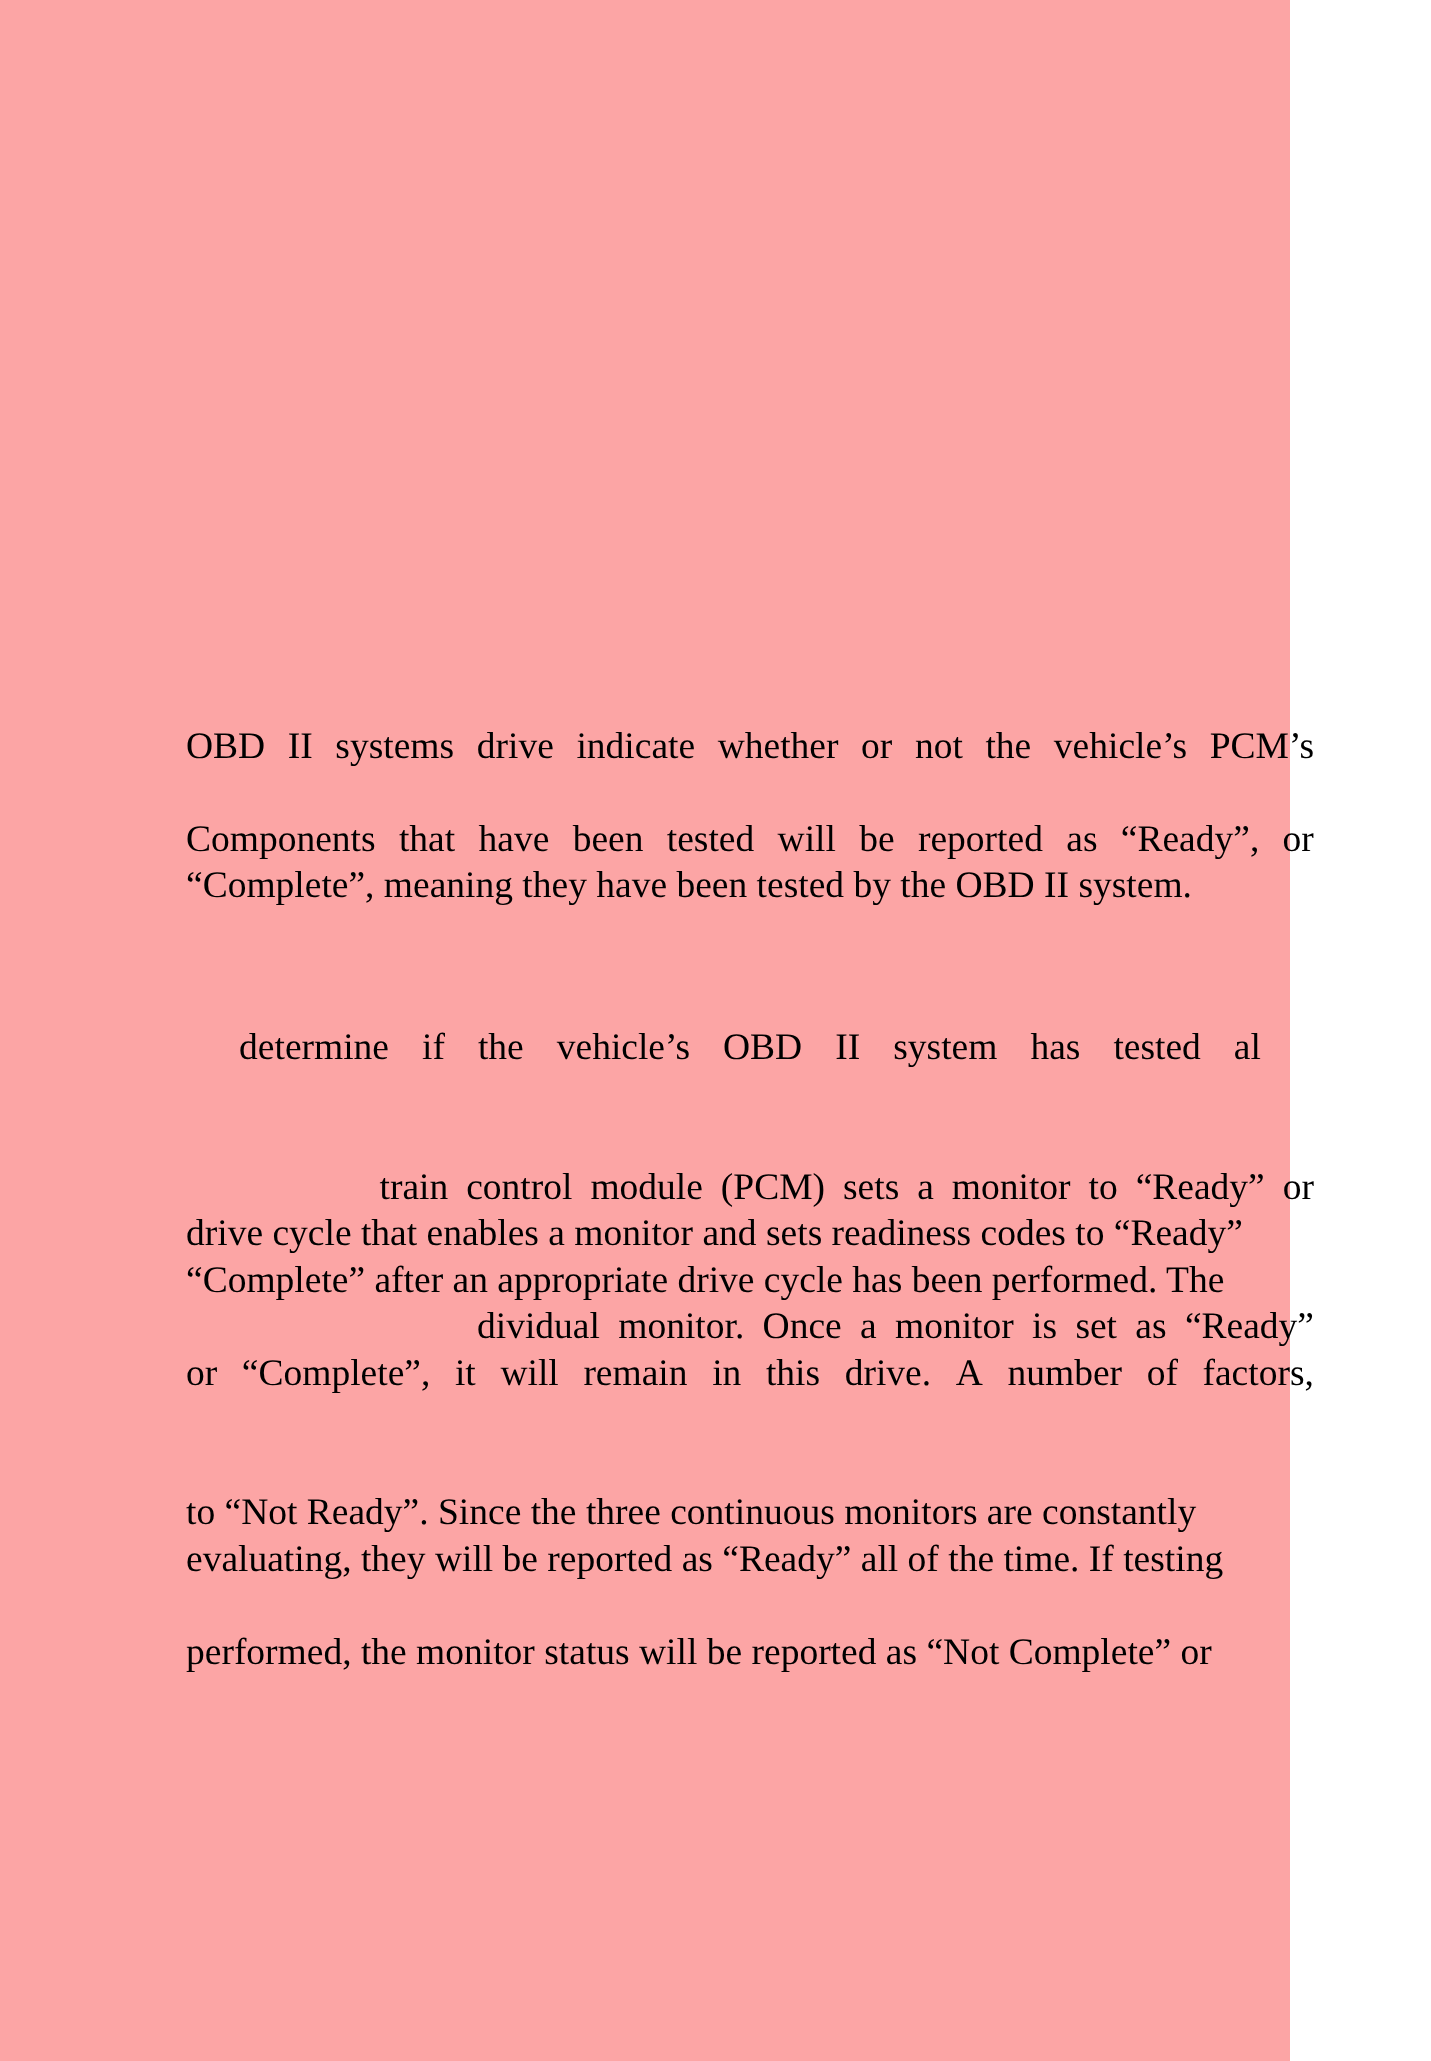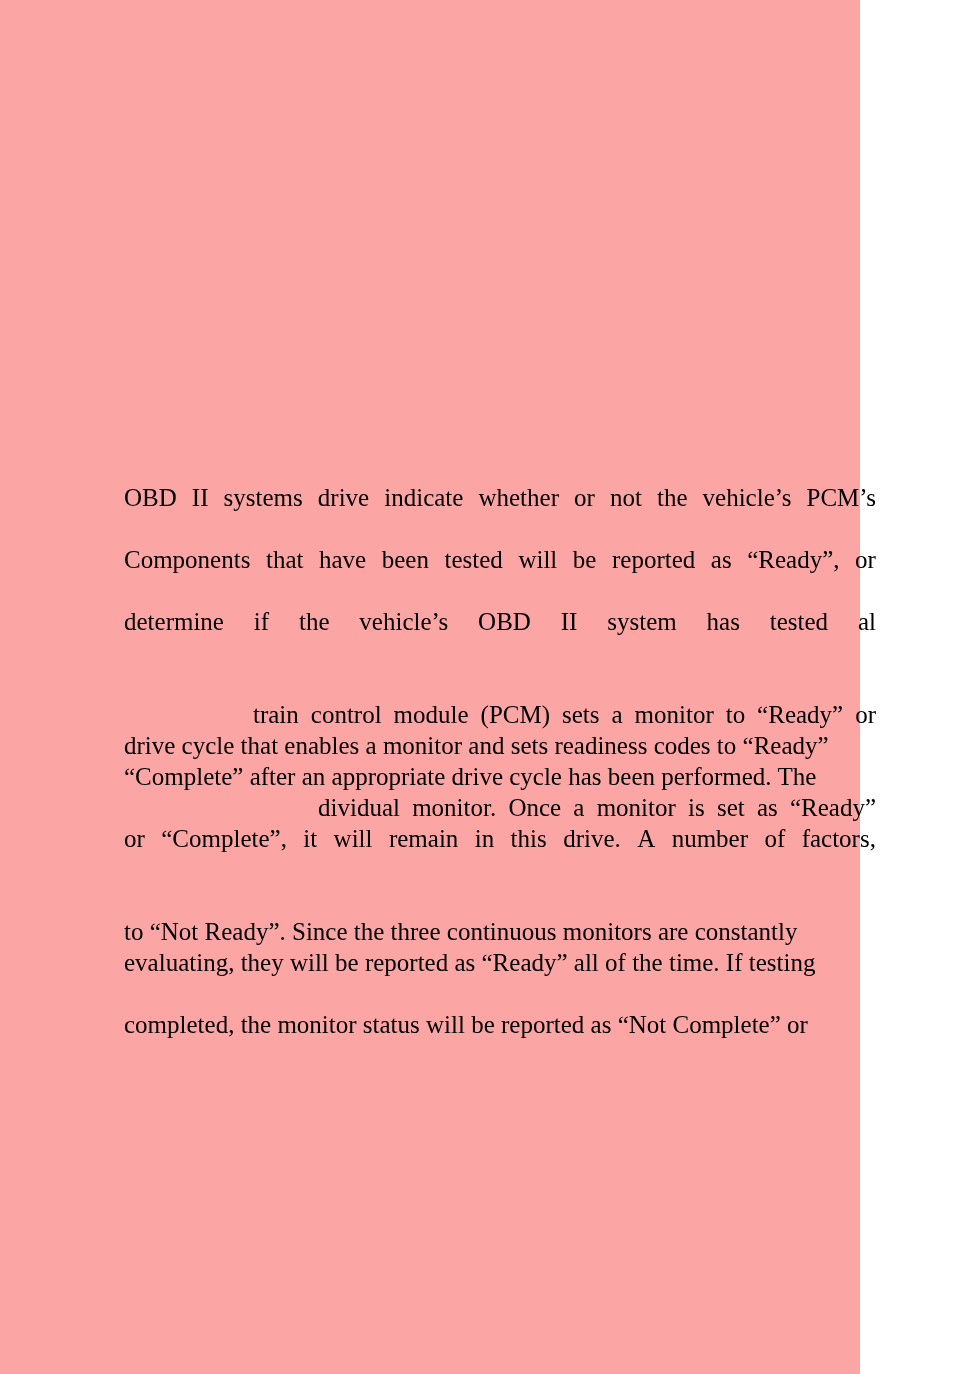--- a/index.html
+++ b/index.html
@@ -50,22 +50,23 @@
   .line-just > span { display: inline-block; }
 
   
   .line-flush {
     white-space: nowrap;
   }
 
   
   .line-short {
     display: flex;
-    justify-content: space-between;
+    justify-content: center;
     white-space: nowrap;
+    margin-top: 46px;
   }
   .line-short > span { display: inline-block; }
   .line-short > span + span { margin-left: 22px; }
 
   
   .indent-sm { padding-left: 129px; }
   .indent-lg { padding-left: 194px; }
 </style>
 </head>
 <body>
@@ -99,20 +100,21 @@
         <span>have</span>
         <span>been</span>
         <span>tested</span>
         <span>will</span>
         <span>be</span>
         <span>reported</span>
         <span>as</span>
         <span>“Ready”,</span>
         <span>or</span>
       </div>
+      <div class="line-flush">“Complete”, meaning they have been tested by the OBD II system.</div>
     </div>
 
     <div class="gap-block"></div>
 
     <div class="para">
       <div class="line-short">
         <span>determine</span>
         <span>if</span>
         <span>the</span>
         <span>vehicle’s</span>
@@ -172,17 +174,17 @@
     <div class="gap-block-l"></div>
 
     <div class="para">
       <div class="line-flush">to “Not Ready”. Since the three continuous monitors are constantly</div>
       <div class="line-flush">evaluating, they will be reported as “Ready” all of the time. If testing</div>
     </div>
 
     <div class="gap-block"></div>
 
     <div class="para">
-      <div class="line-flush">completed, the monitor status will be reported as “Not Complete” or</div>
+      <div class="line-flush">performed, the monitor status will be reported as “Not Complete” or</div>
     </div>
 
   </div>
 </div>
 
 </body></html>

